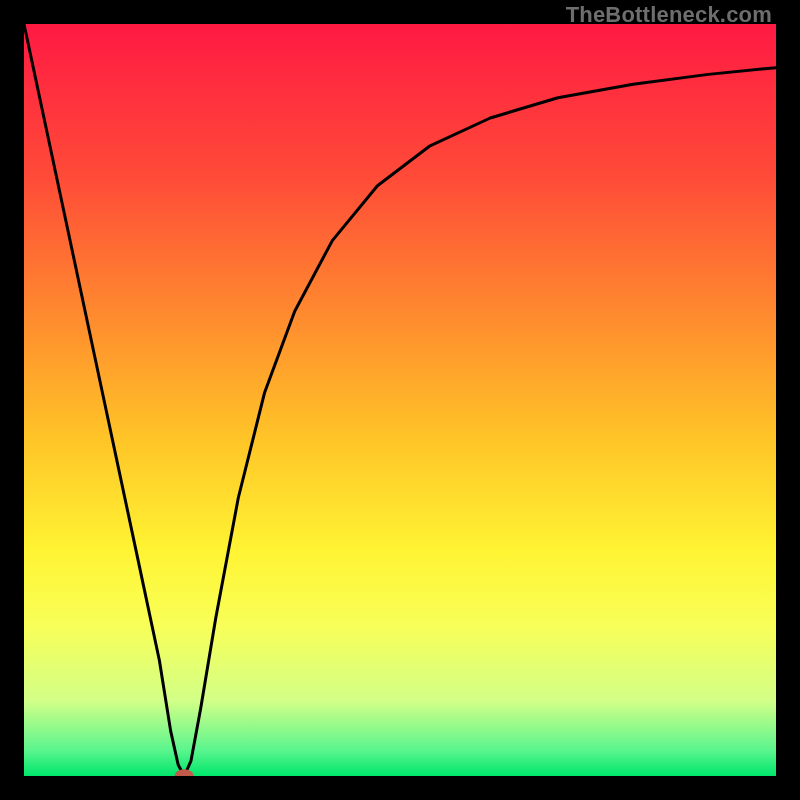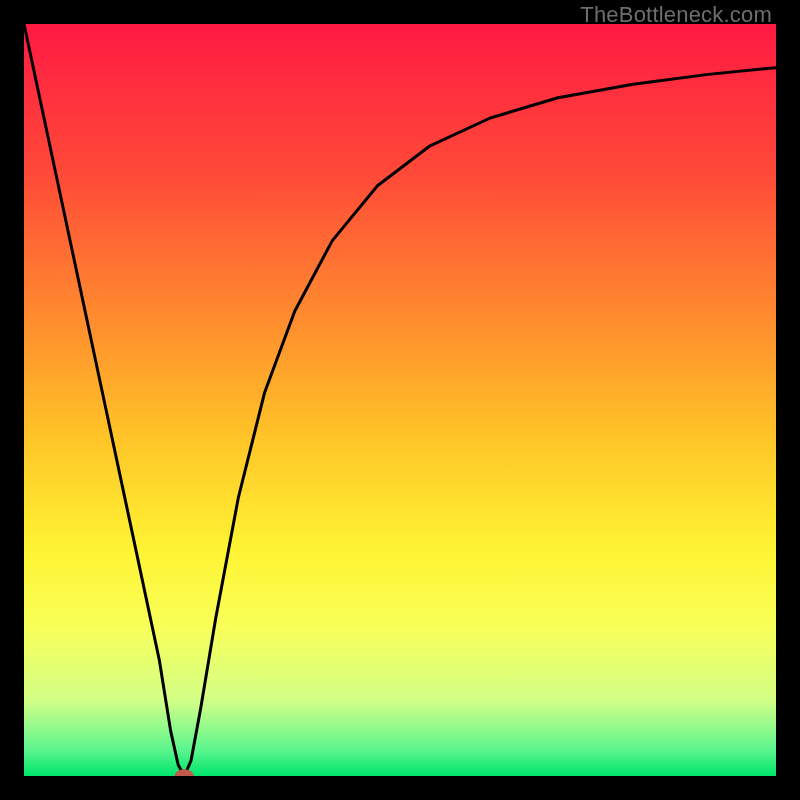--- a/index.html
+++ b/index.html
@@ -17,21 +17,21 @@
     width: 752px;
     height: 752px;
     background: #000;
   }
   .watermark {
     position: absolute;
     top: 2px;
     right: 28px;
     font-family: Arial, Helvetica, sans-serif;
     font-size: 22px;
-    font-weight: 400;
+    font-weight: 700;
     color: #6e6e6e;
     letter-spacing: 0.2px;
     z-index: 5;
   }
   svg {
     display: block;
   }
 </style>
 </head>
 <body>

